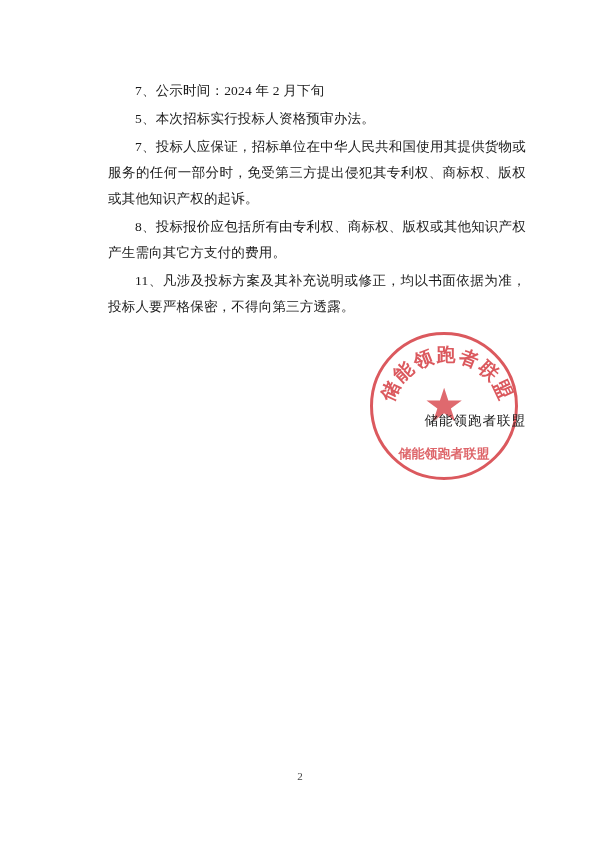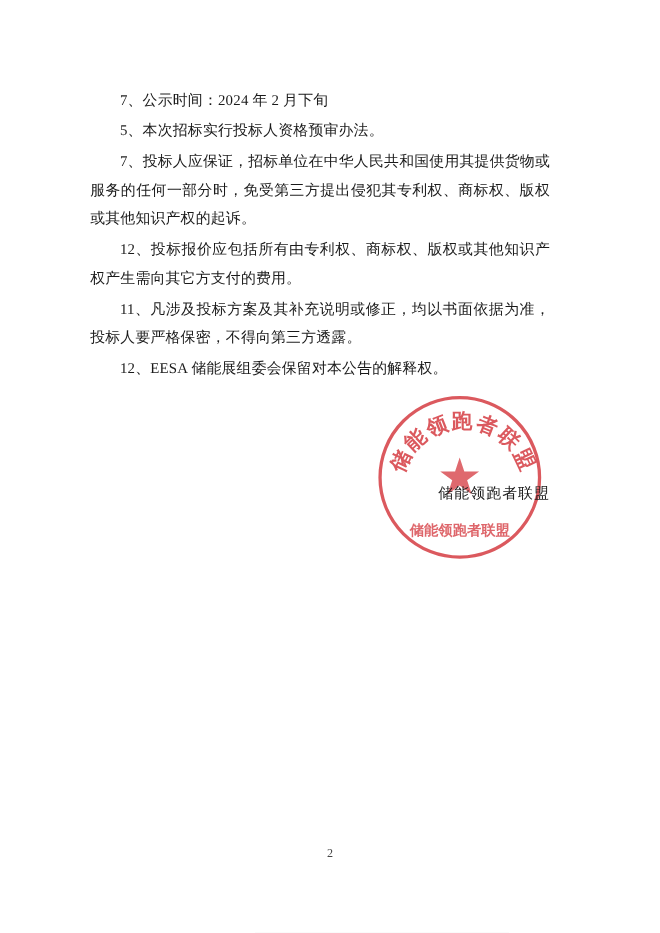--- a/index.html
+++ b/index.html
@@ -13,21 +13,21 @@
   .page {
     position: relative;
     width: 600px;
     height: 848px;
     background: #ffffff;
     overflow: hidden;
     box-sizing: border-box;
   }
   .doc-body {
     position: absolute;
-    left: 82px;
+    left: 108px;
     top: 78px;
     width: 418px;
   }
   .para {
     font-size: 13.5px;
     line-height: 26px;
     color: #1a1a1a;
     text-align: justify;
     text-justify: inter-ideograph;
     margin: 0 0 2px 0;
@@ -118,23 +118,22 @@
 </head>
 <body>
 
 <div class="page">
 
   <div class="doc-body">
 
     <p class="para">7、公示时间：2024 年 2 月下旬</p>
     <p class="para">5、本次招标实行投标人资格预审办法。</p>
     <p class="para">7、投标人应保证，招标单位在中华人民共和国使用其提供货物或服务的任何一部分时，免受第三方提出侵犯其专利权、商标权、版权或其他知识产权的起诉。</p>
-    <p class="para">12、投标报价应包括所有由专利权、商标权、版权或其他知识产权产生需向其它方支付的费用。</p>
+    <p class="para">8、投标报价应包括所有由专利权、商标权、版权或其他知识产权产生需向其它方支付的费用。</p>
     <p class="para">11、凡涉及投标方案及其补充说明或修正，均以书面依据为准，投标人要严格保密，不得向第三方透露。</p>
-    <p class="para">12、EESA 储能展组委会保留对本公告的解释权。</p>
 
     <div class="signature-block">
 
       <div class="seal">
         <div class="seal-inner">
           <svg class="seal-arc" viewBox="0 0 148 148">
             <defs>
               <path id="arcpath" d="M 18,82 A 56,56 0 1 1 130,82"></path>
             </defs>
             <text>

